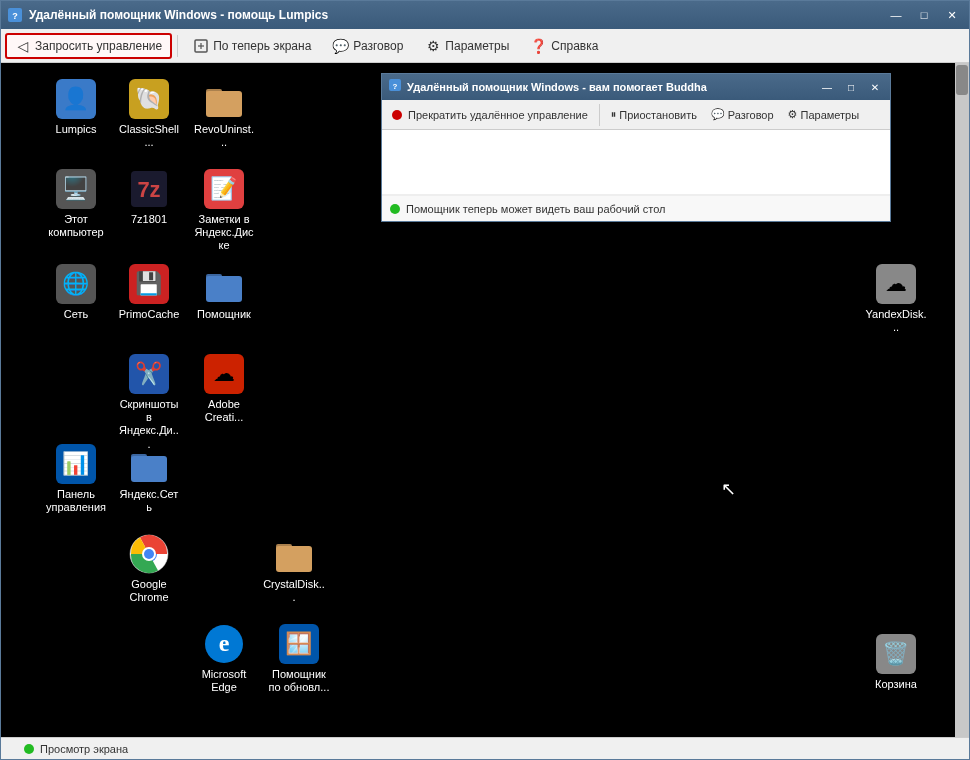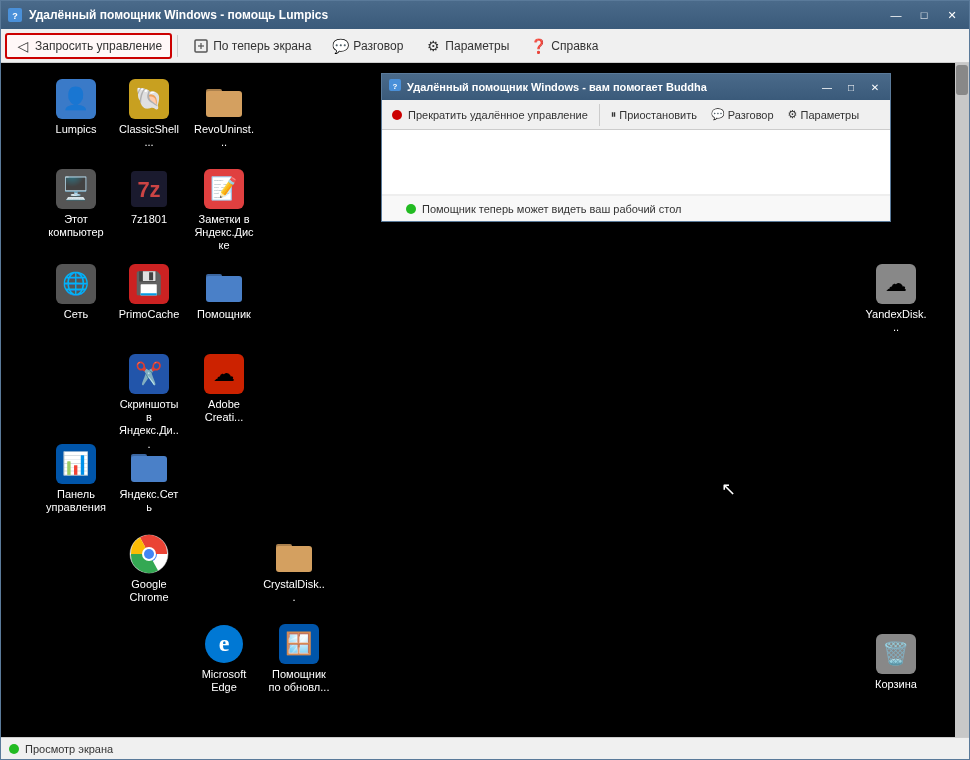--- a/index.html
+++ b/index.html
@@ -235,21 +235,21 @@
     .inner-content {
       height: 65px;
       background: white;
       border-bottom: 1px solid #eee;
     }
     .inner-status-bar {
       height: 26px;
       background: #f8f8f8;
       display: flex;
       align-items: center;
-      padding: 0 24px;
+      padding: 0 8px;
       gap: 6px;
       border-top: 1px solid #eee;
     }
     .status-dot {
       width: 10px;
       height: 10px;
       border-radius: 50%;
       background: #22bb22;
       flex-shrink: 0;
     }
@@ -257,21 +257,21 @@
       color: #333;
       font-size: 11px;
     }
 
     
     .bottom-status {
       height: 22px;
       background: #f0f0f0;
       display: flex;
       align-items: center;
-      padding: 0 8px;
+      padding: 0 23px;
       gap: 6px;
       border-top: 1px solid #ccc;
       flex-shrink: 0;
     }
     .bottom-status-dot {
       width: 10px;
       height: 10px;
       border-radius: 50%;
       background: #22bb22;
     }

